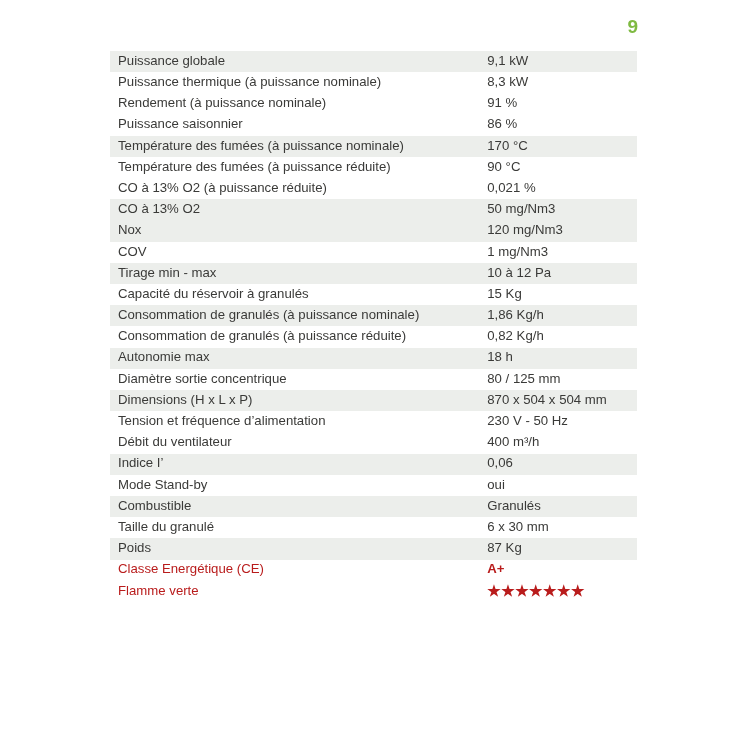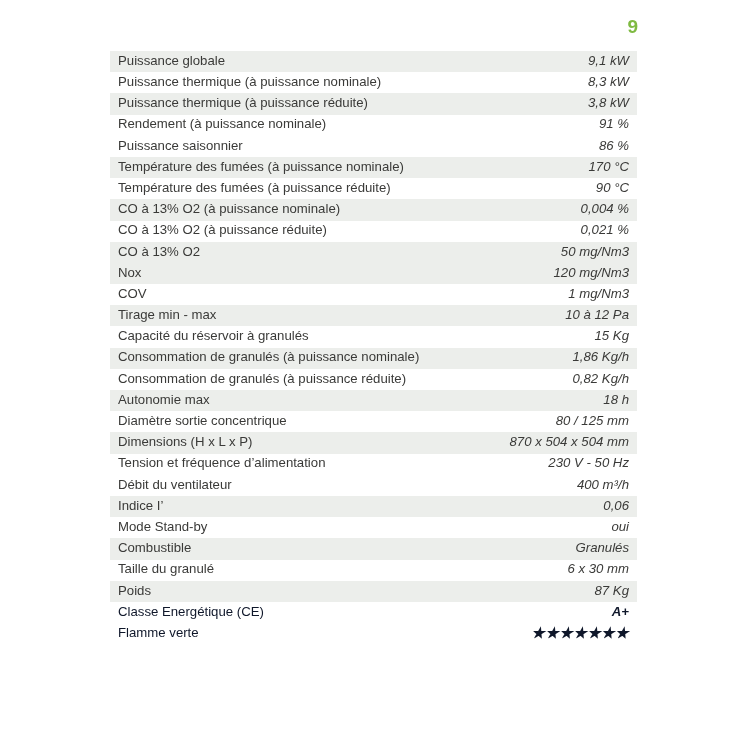--- a/index.html
+++ b/index.html
@@ -48,25 +48,23 @@
     padding: 1px 8px 2px 8px;
     border: none;
     vertical-align: middle;
     line-height: 1.25;
     white-space: nowrap;
   }
   .spec-table td.label {
     text-align: left;
   }
   .spec-table td.value {
-    text-align: right;
-    font-style: italic;
   }
   .spec-table tr.green td {
-    color: #0f172a;
+    color: #b91c1c;
   }
   .spec-table tr.green td.value {
     font-weight: bold;
   }
   .stars {
     color: #7fba42;
     font-size: 15px;
     letter-spacing: 0.5px;
     line-height: 1;
   }
@@ -88,43 +86,35 @@
   <table class="spec-table">
     <tbody>
         <tr class="alt">
           <td class="label">Puissance globale</td>
           <td class="value">9,1 kW</td>
         </tr>
         <tr>
           <td class="label">Puissance thermique (à puissance nominale)</td>
           <td class="value">8,3 kW</td>
         </tr>
-        <tr class="alt">
-          <td class="label">Puissance thermique (à puissance réduite)</td>
-          <td class="value">3,8 kW</td>
-        </tr>
         <tr>
           <td class="label">Rendement (à puissance nominale)</td>
           <td class="value">91 %</td>
         </tr>
         <tr>
           <td class="label">Puissance saisonnier</td>
           <td class="value">86 %</td>
         </tr>
         <tr class="alt">
           <td class="label">Température des fumées (à puissance nominale)</td>
           <td class="value">170 °C</td>
         </tr>
         <tr>
           <td class="label">Température des fumées (à puissance réduite)</td>
           <td class="value">90 °C</td>
-        </tr>
-        <tr class="alt">
-          <td class="label">CO à 13% O2 (à puissance nominale)</td>
-          <td class="value">0,004 %</td>
         </tr>
         <tr>
           <td class="label">CO à 13% O2 (à puissance réduite)</td>
           <td class="value">0,021 %</td>
         </tr>
         <tr class="alt">
           <td class="label">CO à 13% O2</td>
           <td class="value">50 mg/Nm3</td>
         </tr>
         <tr class="alt">

